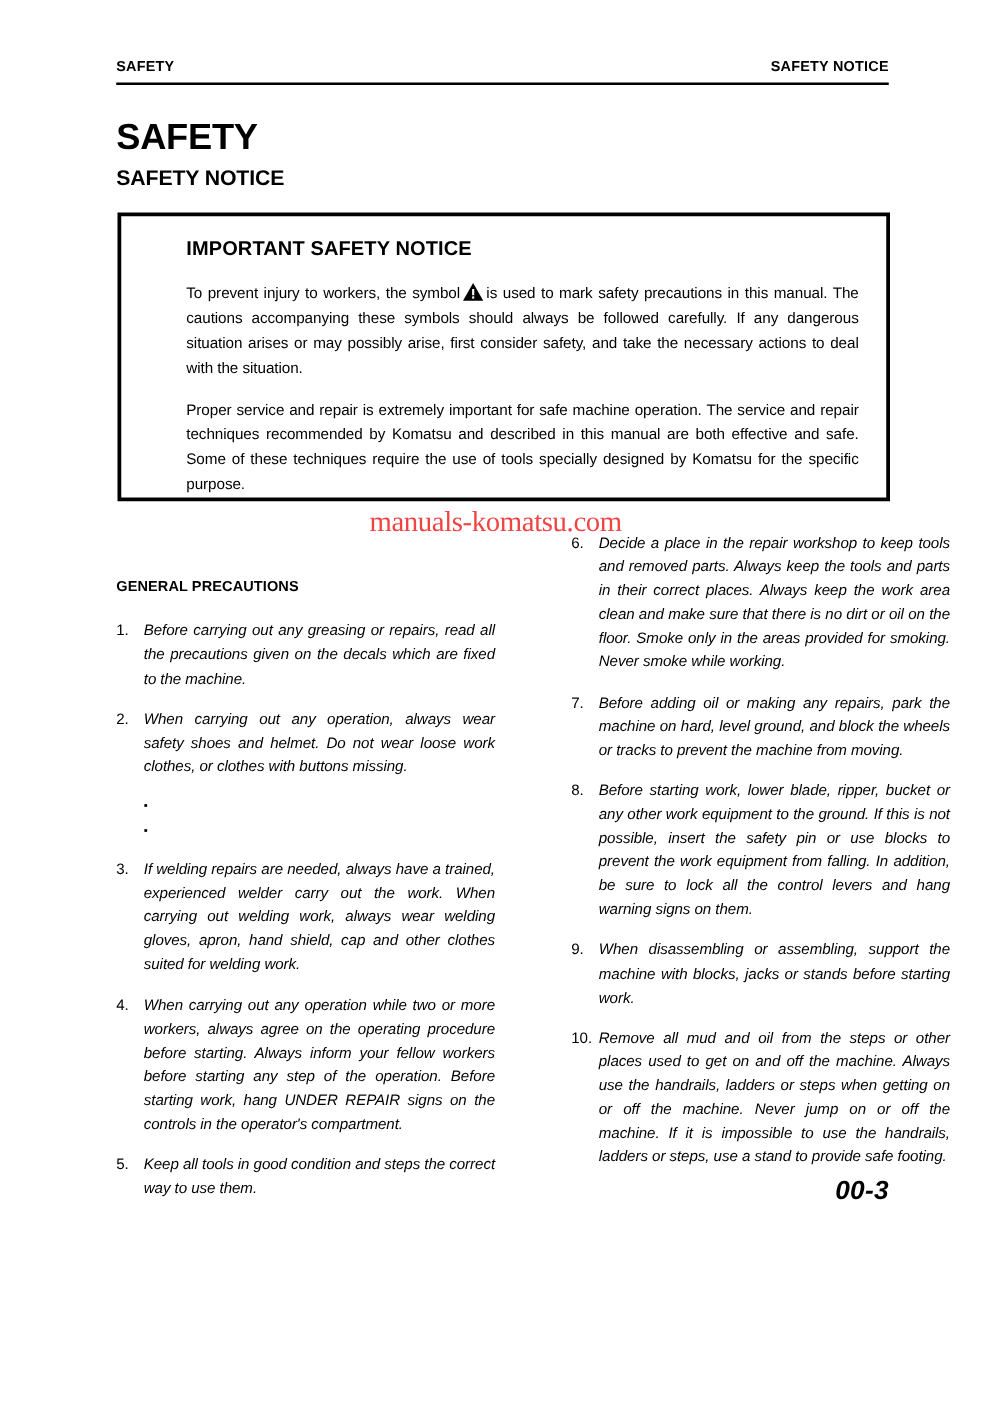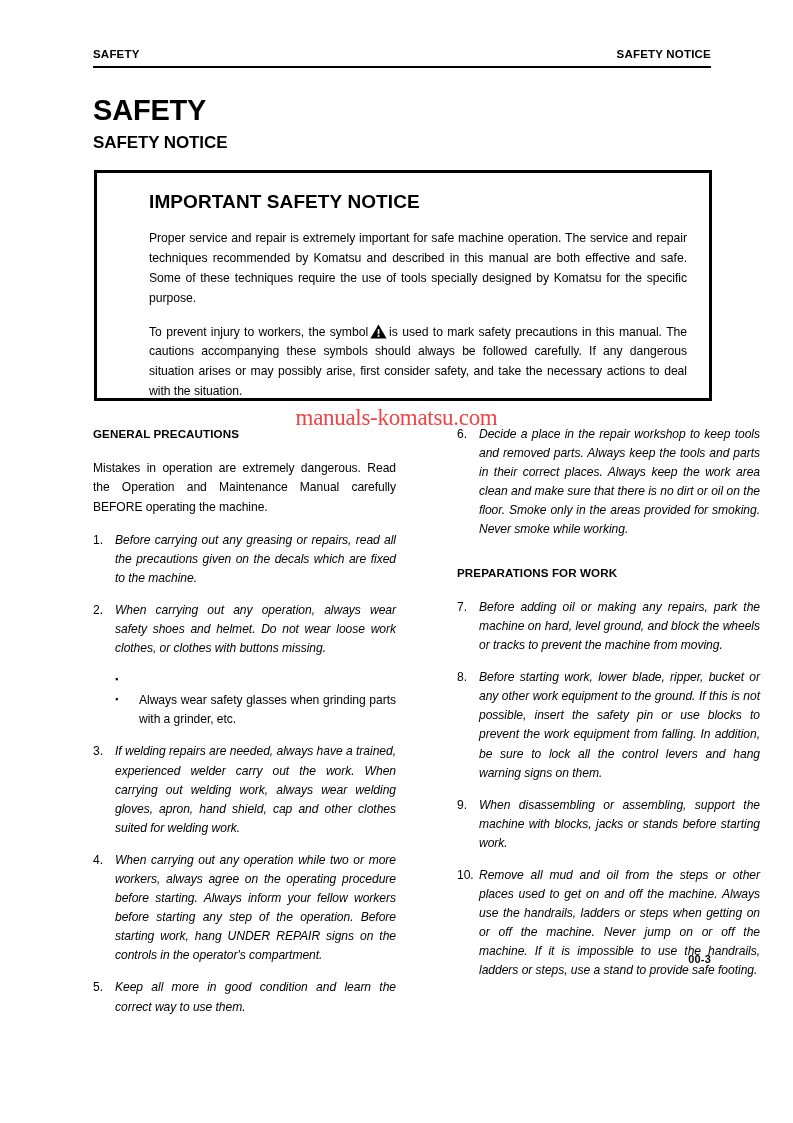--- a/index.html
+++ b/index.html
@@ -75,21 +75,21 @@
     width: 618px;
     height: 231px;
     box-sizing: border-box;
     border: 3px solid #000;
     background: #fff;
   }
   .notice-inner {
     padding: 18px 22px 0 52px;
   }
   .notice-heading {
-    font-size: 19px;
+    font-size: 16px;
     font-weight: bold;
     letter-spacing: 0.1px;
     margin: 0 0 16px 0;
   }
   .notice-p {
     font-size: 12.2px;
     line-height: 1.63;
     margin: 0;
     text-align: justify;
     text-justify: inter-word;
@@ -123,21 +123,21 @@
   }
 
   
   .col {
     position: absolute;
     top: 425px;
     width: 303px;
     font-size: 12.1px;
     line-height: 1.58;
   }
-  .col-left  { left: 93px; }
+  .col-left  { left: 93px; margin-top: 36px; }
   .col-right { left: 457px; }
 
   .sec-head {
     font-size: 11.6px;
     font-weight: bold;
     letter-spacing: 0.1px;
     margin: 0 0 16px 0;
   }
   .sec-head.spaced-top { margin-top: 24px; }
 
@@ -192,99 +192,97 @@
     text-align: justify;
     text-justify: inter-word;
     letter-spacing: -0.05px;
   }
 
   
   .page-number {
     position: absolute;
     right: 82px;
     bottom: 42px;
-    font-size: 11px;
+    font-size: 21px;
     font-weight: bold;
     letter-spacing: 0.2px;
+    font-style: italic;
   }
 </style>
 </head>
 <body>
 
 <div class="page">
 
   <div class="header">
     <span>SAFETY</span>
     <span>SAFETY NOTICE</span>
   </div>
   <div class="header-rule"></div>
 
   <div class="title-main">SAFETY</div>
   <div class="title-sub">SAFETY NOTICE</div>
 
   <div class="notice-box">
     <div class="notice-inner">
       <div class="notice-heading">IMPORTANT SAFETY NOTICE</div>
-      <p class="notice-p">Proper service and repair is extremely important for safe machine operation. The service and repair techniques recommended by Komatsu and described in this manual are both effective and safe. Some of these techniques require the use of tools specially designed by Komatsu for the specific purpose.</p>
       <p class="notice-p"><span>To prevent injury to workers, the symbol</span><span class="warn-tri"><svg width="17" height="15" viewBox="0 0 17 15">
               <polygon points="8.5,0.4 16.6,14.6 0.4,14.6" fill="#000"></polygon>
               <rect x="7.7" y="5.2" width="1.7" height="5.0" fill="#fff"></rect>
               <rect x="7.7" y="11.1" width="1.7" height="1.8" fill="#fff"></rect>
             </svg></span><span>is used to mark safety precautions in this manual. The cautions accompanying these symbols should always be followed carefully. If any dangerous situation arises or may possibly arise, first consider safety, and take the necessary actions to deal with the situation.</span></p>
+      <p class="notice-p">Proper service and repair is extremely important for safe machine operation. The service and repair techniques recommended by Komatsu and described in this manual are both effective and safe. Some of these techniques require the use of tools specially designed by Komatsu for the specific purpose.</p>
     </div>
   </div>
 
   <div class="watermark" style="color: #ef4444; font-family: Liberation Serif, serif;">manuals-komatsu.com</div>
 
   <div class="col col-left">
     <div class="sec-head">GENERAL PRECAUTIONS</div>
-    <p class="para">Mistakes in operation are extremely dangerous. Read the Operation and Maintenance Manual carefully BEFORE operating the machine.</p>
 
     <div class="num-item">
       <span class="num">1.</span>
       <span class="body">Before carrying out any greasing or repairs, read all the precautions given on the decals which are fixed to the machine.</span>
     </div>
 
     <div class="num-item">
       <span class="num">2.</span>
       <span class="body">When carrying out any operation, always wear safety shoes and helmet. Do not wear loose work clothes, or clothes with buttons missing.</span>
     </div>
     <div class="bullet-list">
       <div class="bullet-item">
         <span class="bul">▪</span>
       </div>
       <div class="bullet-item">
         <span class="bul">▪</span>
-        <span class="body">Always wear safety glasses when grinding parts with a grinder, etc.</span>
       </div>
     </div>
 
     <div class="num-item">
       <span class="num">3.</span>
       <span class="body">If welding repairs are needed, always have a trained, experienced welder carry out the work. When carrying out welding work, always wear welding gloves, apron, hand shield, cap and other clothes suited for welding work.</span>
     </div>
 
     <div class="num-item">
       <span class="num">4.</span>
       <span class="body">When carrying out any operation while two or more workers, always agree on the operating procedure before starting. Always inform your fellow workers before starting any step of the operation. Before starting work, hang UNDER REPAIR signs on the controls in the operator's compartment.</span>
     </div>
 
     <div class="num-item">
       <span class="num">5.</span>
-      <span class="body">Keep all more in good condition and learn the correct way to use them.</span>
+      <span class="body">Keep all tools in good condition and steps the correct way to use them.</span>
     </div>
   </div>
 
   <div class="col col-right">
     <div class="num-item">
       <span class="num">6.</span>
       <span class="body">Decide a place in the repair workshop to keep tools and removed parts. Always keep the tools and parts in their correct places. Always keep the work area clean and make sure that there is no dirt or oil on the floor. Smoke only in the areas provided for smoking. Never smoke while working.</span>
     </div>
 
-    <div class="sec-head spaced-top">PREPARATIONS FOR WORK</div>
 
     <div class="num-item">
       <span class="num">7.</span>
       <span class="body">Before adding oil or making any repairs, park the machine on hard, level ground, and block the wheels or tracks to prevent the machine from moving.</span>
     </div>
 
     <div class="num-item">
       <span class="num">8.</span>
       <span class="body">Before starting work, lower blade, ripper, bucket or any other work equipment to the ground. If this is not possible, insert the safety pin or use blocks to prevent the work equipment from falling. In addition, be sure to lock all the control levers and hang warning signs on them.</span>
     </div>

